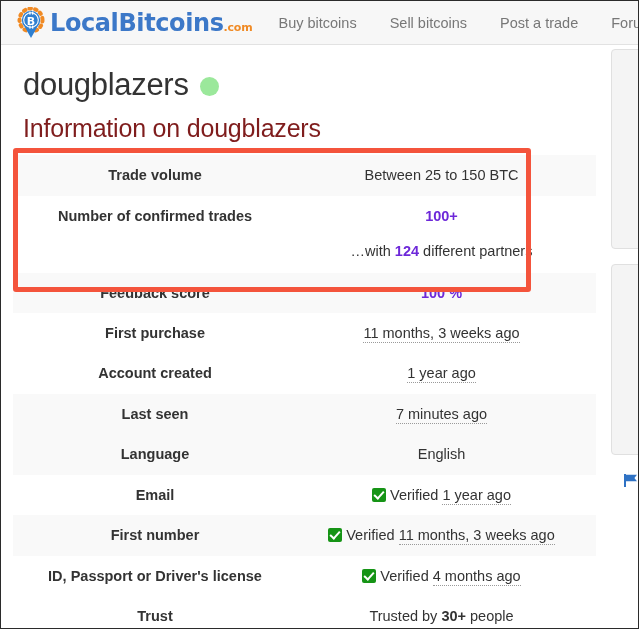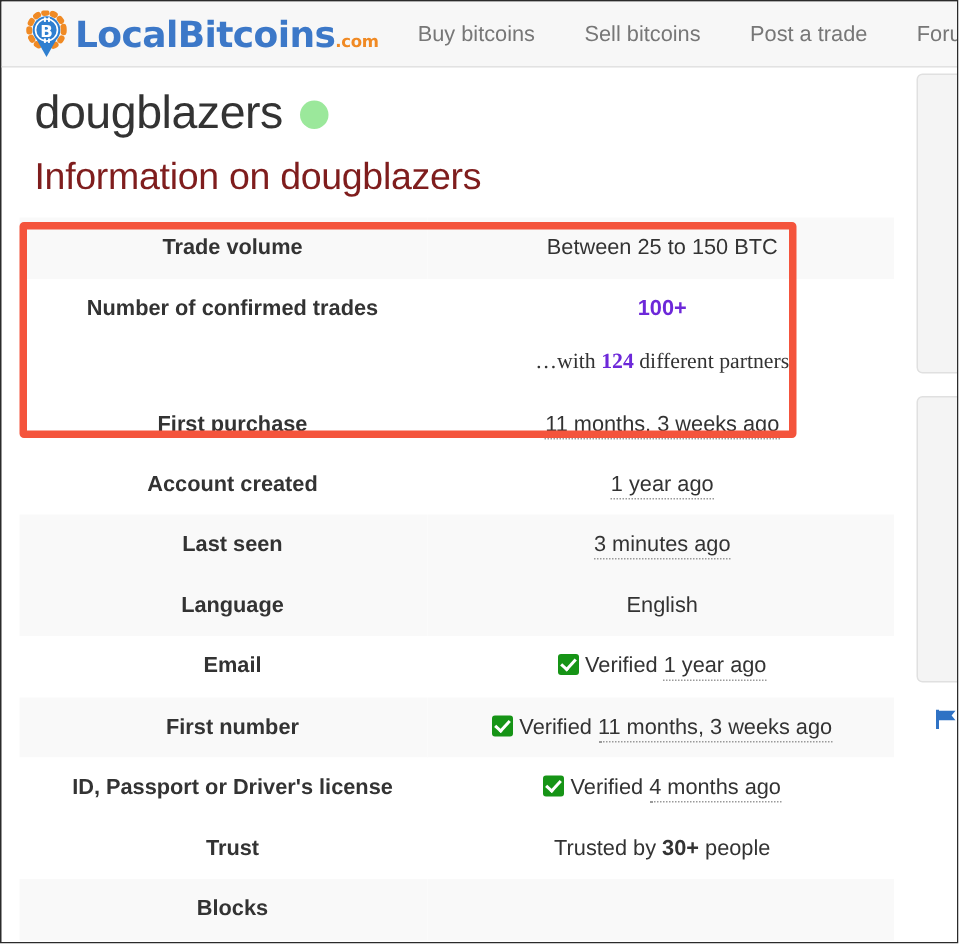--- a/index.html
+++ b/index.html
@@ -81,21 +81,21 @@
     position: absolute;
     top: 44px;
     left: 0;
     width: 600px;
     padding: 0;
   }
 
   .username-row {
     display: flex;
     align-items: center;
-    margin: 13px 0 0 22px;
+    margin: 23px 0 0 22px;
   }
   .username {
     font-size: 31px;
     font-weight: 400;
     color: #333333;
     line-height: 1.1;
     letter-spacing: -0.3px;
   }
   .online-dot {
     width: 19px;
@@ -147,21 +147,21 @@
   }
   .val-green {
     color: #6d28d9;
     font-weight: 700;
   }
   .val-bold { font-weight: 700; color: #333; margin-top: 22px; }
   .timeago {
     border-bottom: 1px dotted #9a9a9a;
     padding-bottom: 1px;
   }
-  .subrow td { padding-top: 4px; padding-bottom: 10px; font-family: Liberation Serif, serif; }
+  .subrow td { padding-top: 4px; padding-bottom: 10px; }
 
   .verified-check {
     display: inline-block;
     width: 14px;
     height: 14px;
     border-radius: 2px;
     background: #169416;
     position: relative;
     vertical-align: -2px;
     margin-right: 4px;
@@ -286,39 +286,45 @@
           <td>
             <span class="val-green">100+</span>
           </td>
         </tr>
 
         <tr class="even subrow">
           <th></th>
           <td><span>…with </span><span class="val-green">124</span><span> different partners</span></td>
         </tr>
 
+        <tr class="odd">
+          <th>Feedback score</th>
+          <td>
+            <span class="val-green">100 %</span>
+          </td>
+        </tr>
 
         <tr class="even">
           <th>First purchase</th>
           <td>
             <span class="timeago">11 months, 3 weeks ago</span>
           </td>
         </tr>
 
         <tr class="even">
           <th>Account created</th>
           <td>
             <span class="timeago">1 year ago</span>
           </td>
         </tr>
 
         <tr class="odd">
           <th>Last seen</th>
           <td>
-            <span class="timeago">3 minutes ago</span>
+            <span class="timeago">7 minutes ago</span>
           </td>
         </tr>
 
         <tr class="odd">
           <th>Language</th>
           <td>English</td>
         </tr>
 
         <tr class="even">
           <th>Email</th>

